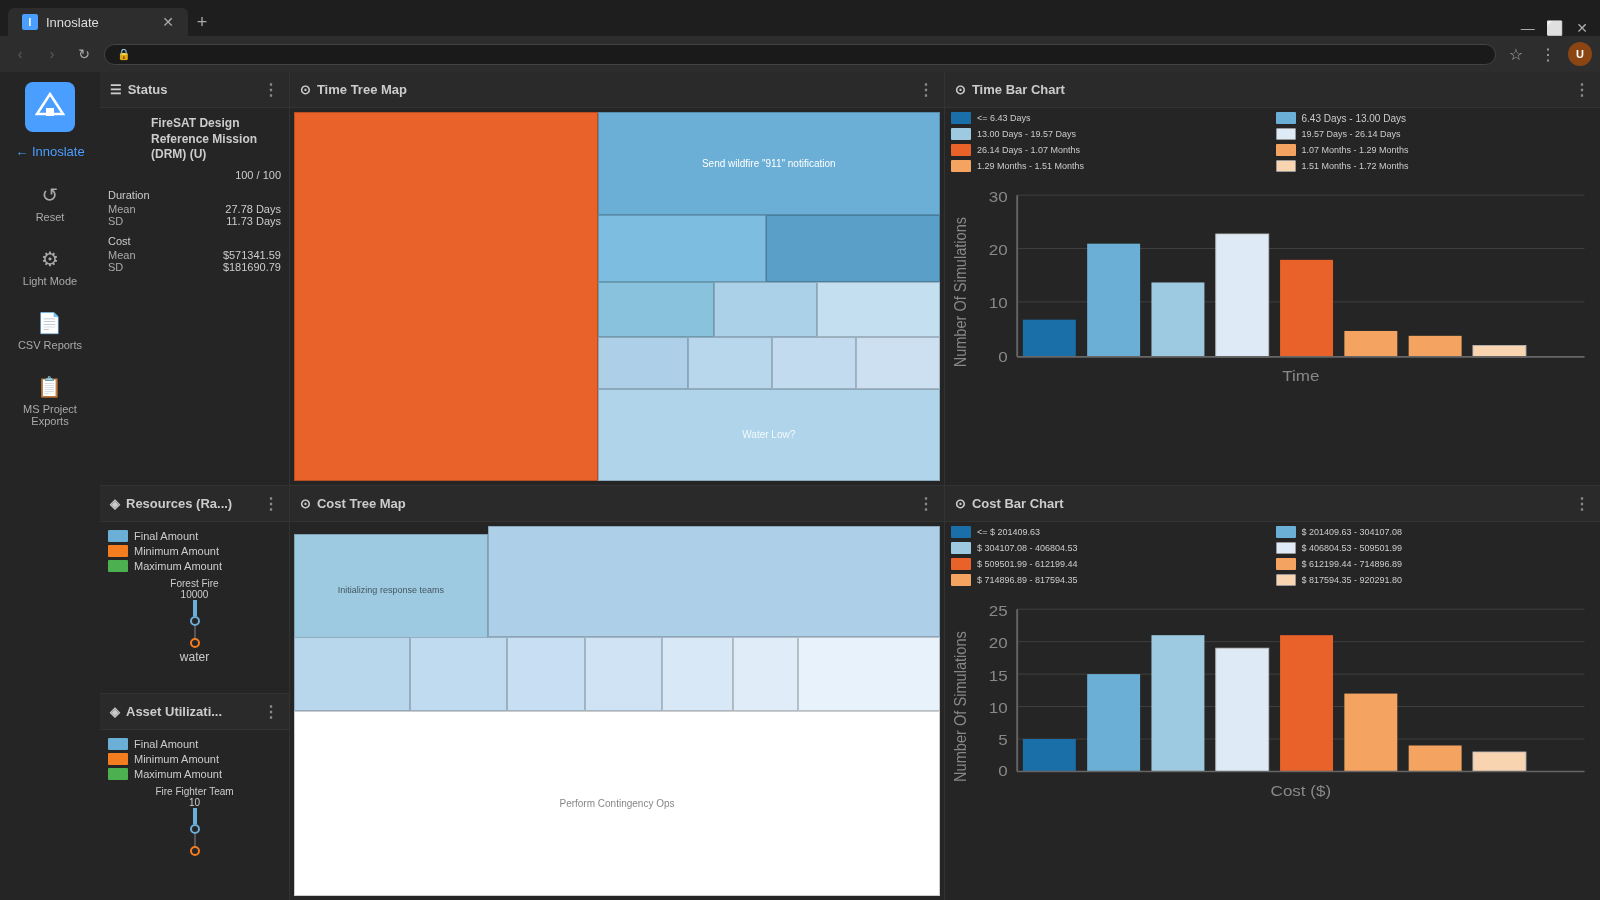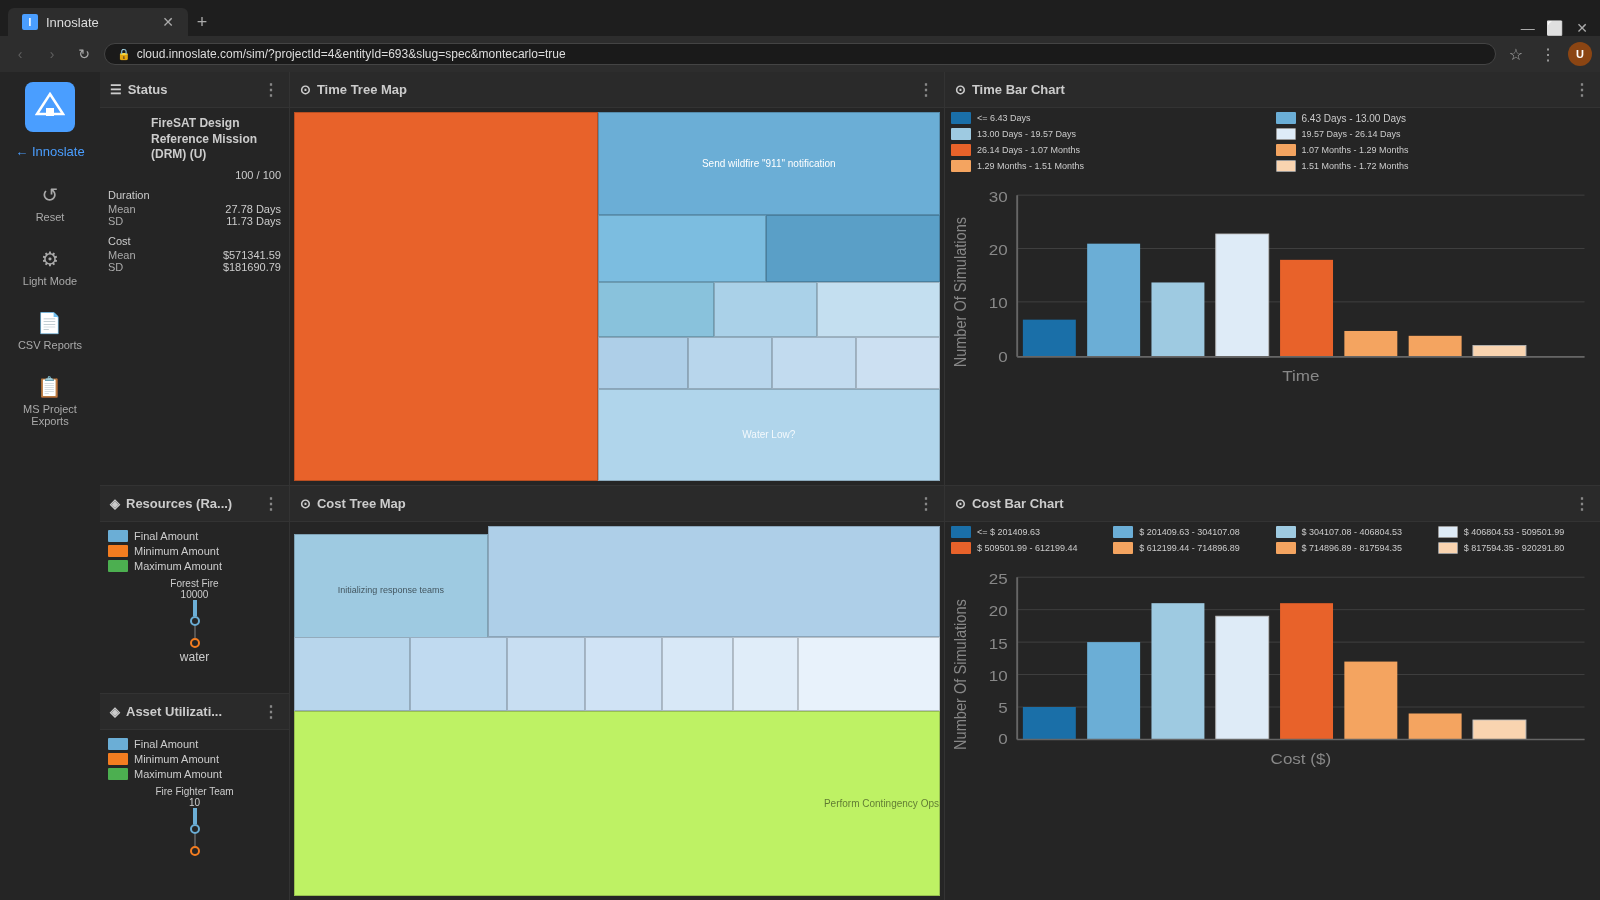--- a/index.html
+++ b/index.html
@@ -63,21 +63,20 @@
       <span>⬜</span>
       <span>✕</span>
     </div>
   </div>
   <div class="address-bar-row">
     <div class="nav-btn disabled">‹</div>
     <div class="nav-btn disabled">›</div>
     <div class="nav-btn">↻</div>
     <div class="address-bar">
       <span class="address-bar-lock">🔒</span>
-      <span>cloud.innoslate.com/sim/?projectId=4&amp;entityId=693&amp;slug=spec&amp;montecarlo=true</span>
     </div>
     <div class="star-btn">☆</div>
     <div class="menu-btn">⋮</div>
     <div class="avatar">U</div>
   </div>
 </div>
 
 <div class="app">
 
   <div class="sidebar">
@@ -346,36 +345,36 @@
           <div style="position:absolute;left:30%;top:0;width:70%;height:30%;background:#aecfe8;border:1px solid rgba(0,0,0,0.2);"></div>
 
           <div style="position:absolute;left:0;top:30%;width:18%;height:20%;background:#b8d6ec;border:1px solid rgba(0,0,0,0.2);"></div>
           <div style="position:absolute;left:18%;top:30%;width:15%;height:20%;background:#c0daf0;border:1px solid rgba(0,0,0,0.2);"></div>
           <div style="position:absolute;left:33%;top:30%;width:12%;height:20%;background:#c8def2;border:1px solid rgba(0,0,0,0.2);"></div>
           <div style="position:absolute;left:45%;top:30%;width:12%;height:20%;background:#d0e3f5;border:1px solid rgba(0,0,0,0.2);"></div>
           <div style="position:absolute;left:57%;top:30%;width:11%;height:20%;background:#d8e8f7;border:1px solid rgba(0,0,0,0.2);"></div>
           <div style="position:absolute;left:68%;top:30%;width:10%;height:20%;background:#e0edf9;border:1px solid rgba(0,0,0,0.2);"></div>
           <div style="position:absolute;left:78%;top:30%;width:22%;height:20%;background:#e8f2fb;border:1px solid rgba(0,0,0,0.2);"></div>
 
-          <div style="position:absolute;left:0;top:50%;width:100%;height:50%;background:#bef264;border:1px solid rgba(0,0,0,0.2);display:flex;align-items:center;justify-content:flex-end;">
+          <div style="position:absolute;left:0;top:50%;width:100%;height:50%;background:#ffffff;border:1px solid rgba(0,0,0,0.2);display:flex;align-items:center;justify-content:center;">
             <span style="font-size:10px;color:rgba(0,0,0,0.5);">Perform Contingency Ops</span>
           </div>
         </div>
       </div>
     </div>
 
     <div style="background:#252525; display:flex; flex-direction:column; overflow:hidden;">
       <div class="card-header">
         <span>⊙</span>
         <span>Cost Bar Chart</span>
         <span class="card-header-more">⋮</span>
       </div>
       <div class="card-body" style="padding:4px 6px 2px;">
 
-        <div style="display:grid;grid-template-columns:1fr 1fr 1fr 1fr;gap:1px 6px;margin-bottom:4px;">
+        <div style="display:grid;grid-template-columns:1fr 1fr;gap:1px 6px;margin-bottom:4px;">
           <div class="legend-item">
               <div class="legend-color" style="background:#1a6fa8;"></div>
               <span style="font-size:9px;">&lt;= $ 201409.63</span>
             </div>
           <div class="legend-item">
               <div class="legend-color" style="background:#6baed6;"></div>
               <span style="font-size:9px;">$ 201409.63 - 304107.08</span>
             </div>
           <div class="legend-item">
               <div class="legend-color" style="background:#9ecae1;"></div>

